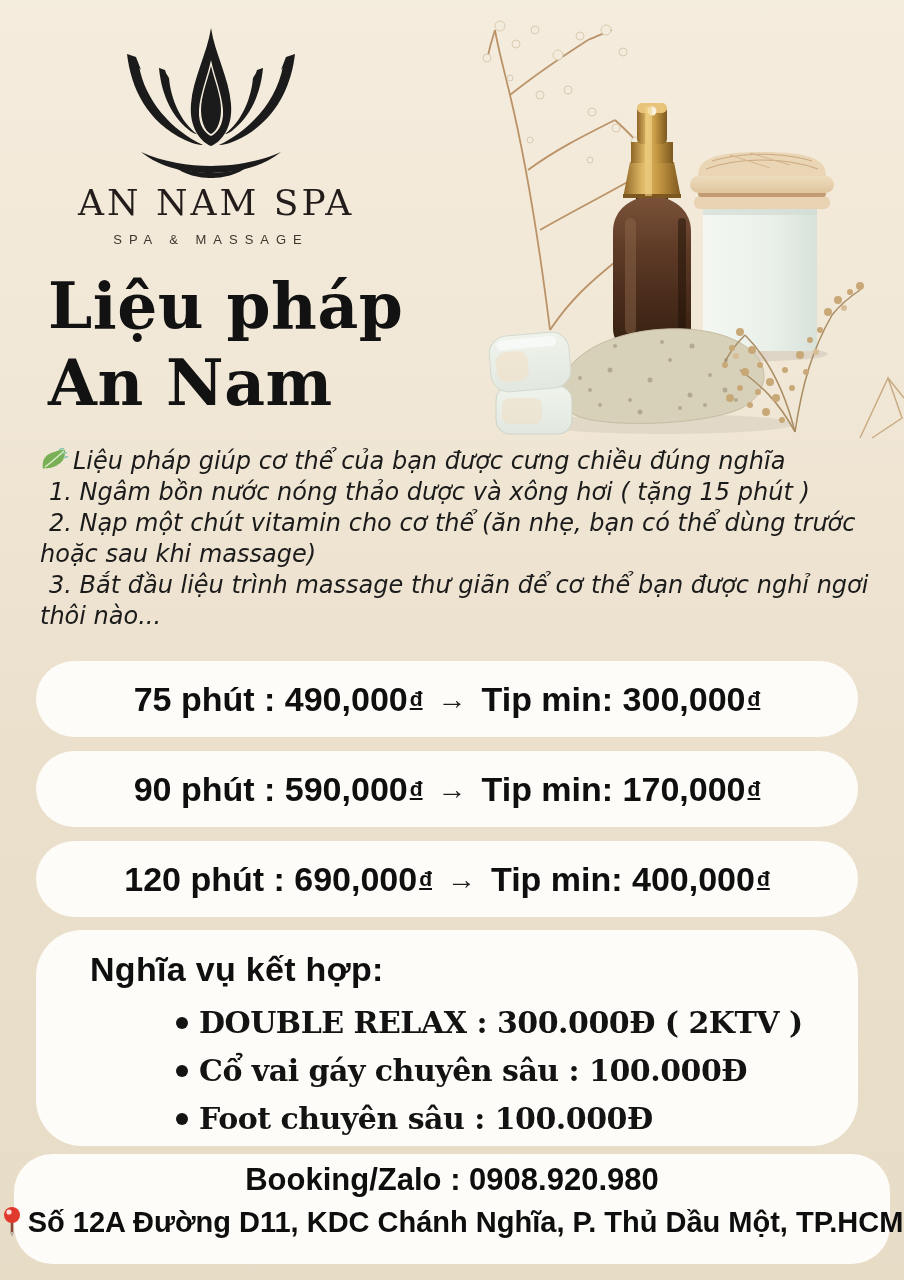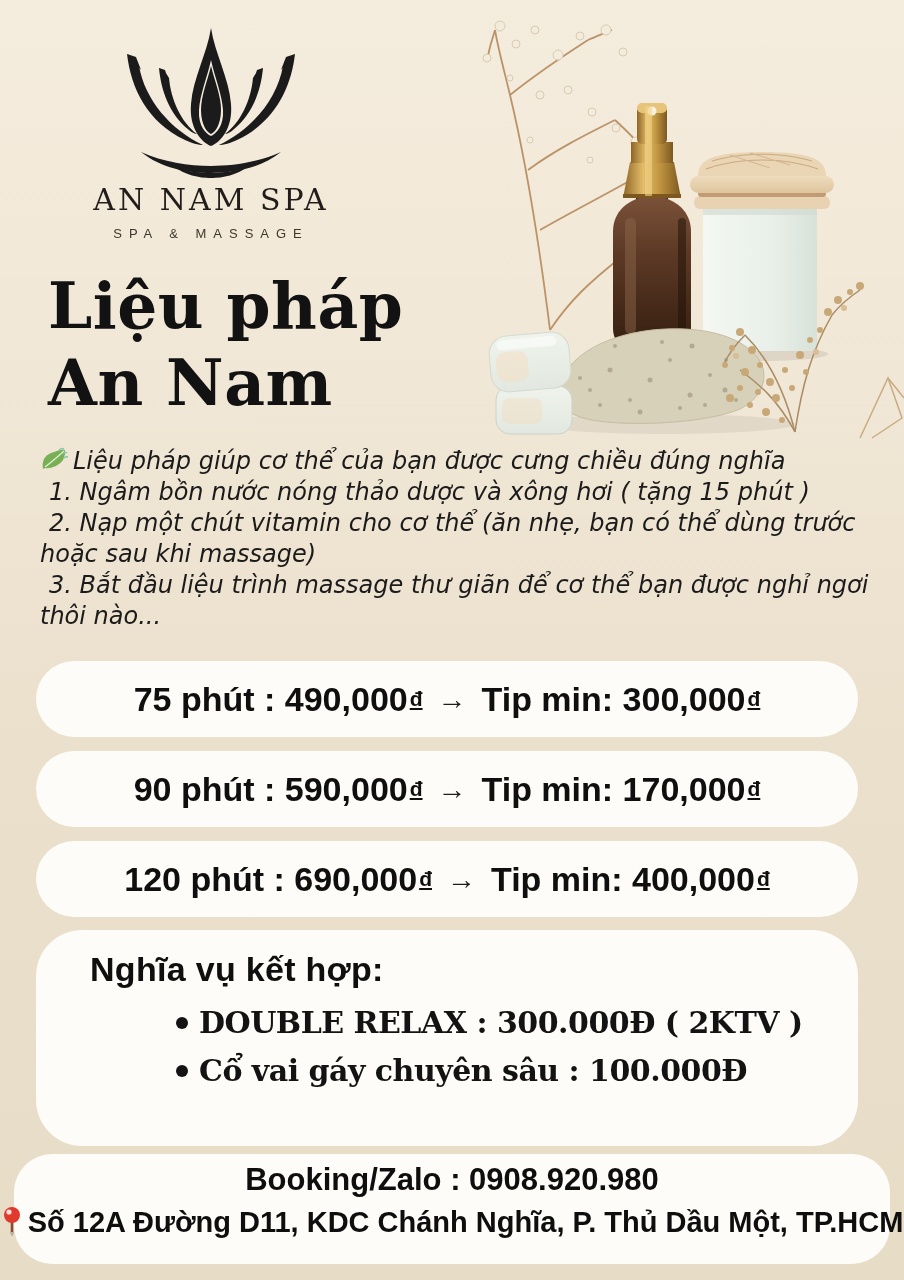--- a/index.html
+++ b/index.html
@@ -7,21 +7,21 @@
   body { width:904px; }
   .page {
     position:relative; width:904px; height:1280px; overflow:hidden;
     background: linear-gradient(180deg,#f4ecdd 0%,#f1e7d6 30%,#ebe0cc 58%,#e7dcc6 100%);
     font-family:"Liberation Sans",sans-serif; color:#141414;
   }
 
   
   .logo { position:absolute; left:78px; top:26px; width:266px; text-align:center; }
   .logo svg { display:block; margin:0 auto; }
-  .logo-name { font-family:"DejaVu Serif",serif; font-size:30px; letter-spacing:3px; color:#221d1a; margin-top:4px; white-space:nowrap; }
+  .logo-name { font-family:"DejaVu Serif",serif; font-size:36px; letter-spacing:3px; color:#221d1a; margin-top:4px; white-space:nowrap; }
   .logo-tag { font-size:13px; letter-spacing:7px; color:#3d382f; margin-top:9px; white-space:nowrap; }
 
   
   .photo { position:absolute; right:0; top:0; width:464px; height:440px; }
 
   
   .title { position:absolute; left:48px; top:268px; font-family:"DejaVu Serif",serif; font-weight:700; font-size:63px; line-height:77px; color:#121212; letter-spacing:0.5px; }
 
   
   .intro { position:absolute; left:40px; top:446px; width:832px; font-family:"DejaVu Sans",sans-serif; font-style:italic; font-size:24px; line-height:31px; color:#1b1b1b; }
@@ -294,20 +294,24 @@
     <div class="combo-heading">Nghĩa vụ kết hợp:</div>
     <ul>
       <li>
           <span class="bullet"></span>
           <span>DOUBLE RELAX : 300.000Đ ( 2KTV )</span>
         </li>
       <li>
           <span class="bullet"></span>
           <span>Cổ vai gáy chuyên sâu : 100.000Đ</span>
         </li>
+      <li>
+          <span class="bullet"></span>
+          <span>Foot chuyên sâu : 100.000Đ</span>
+        </li>
     </ul>
   </div>
 
   <div class="footer">
     <div class="booking">Booking/Zalo : 0908.920.980</div>
     <div class="address">
       <span class="pin-wrap"><svg width="22" height="32" viewBox="0 0 22 32">
             <line x1="11" y1="15" x2="11" y2="28" stroke="#8a4a3a" stroke-width="2.6"></line>
             <line x1="11" y1="26" x2="11" y2="30" stroke="#b9b2a5" stroke-width="2"></line>
             <circle cx="11" cy="9" r="8" fill="#e03a2f"></circle>

